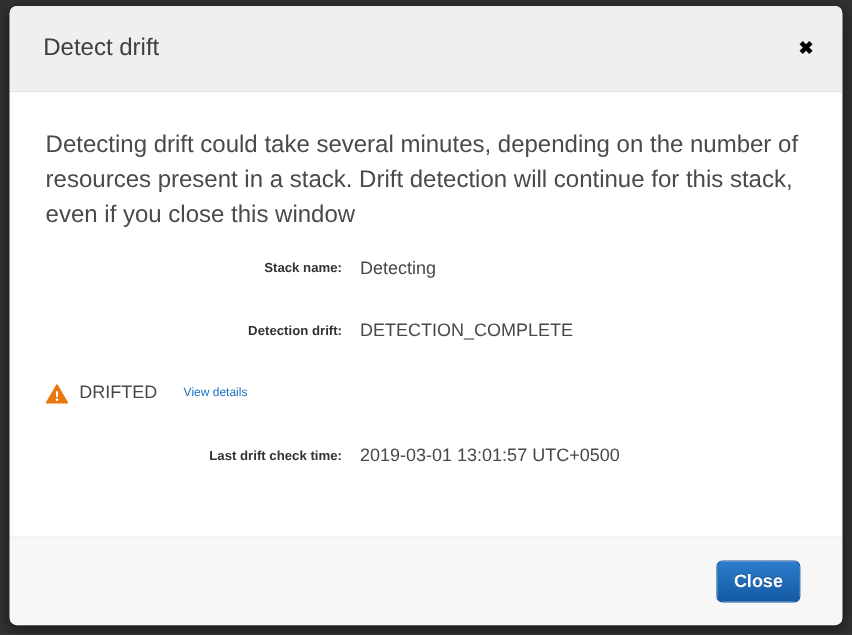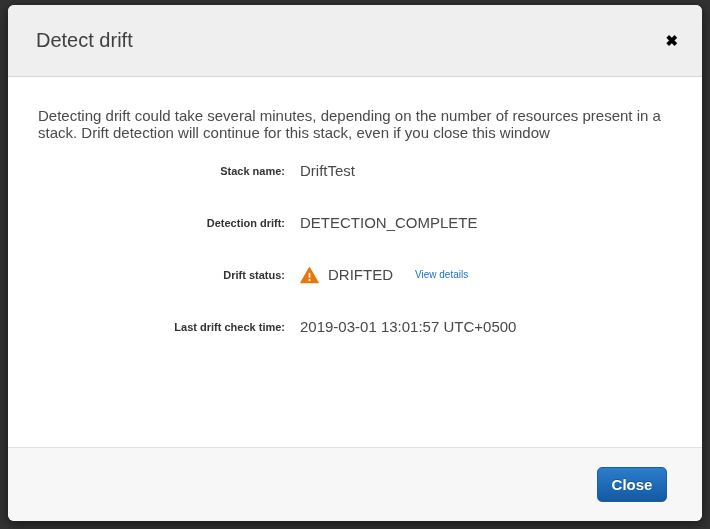--- a/index.html
+++ b/index.html
@@ -66,22 +66,22 @@
 
   
   .modal-body {
     flex: 1 1 auto;
     background: #ffffff;
     padding: 30px 30px 0 30px;
     box-sizing: border-box;
   }
   .drift-description {
     margin: 0;
-    font-size: 15px;
-    line-height: 17px;
+    font-size: 20px;
+    line-height: 29px;
     color: var(--body-text, #4a4a4a);
     max-width: 634px;
   }
 
   .field-rows {
     margin-top: 19px;
   }
   .frow {
     display: grid;
     grid-template-columns: 247px auto;
@@ -159,30 +159,29 @@
       <button class="close-x">✖</button>
     </div>
 
     <div class="modal-body">
       <p class="drift-description">Detecting drift could take several minutes, depending on the number of resources present in a stack. Drift detection will continue for this stack, even if you close this window</p>
 
       <div class="field-rows">
 
         <div class="frow">
           <div class="flabel">Stack name:</div>
-          <div class="fvalue">DriftTest</div>
+          <div class="fvalue">Detecting</div>
         </div>
 
         <div class="frow">
           <div class="flabel">Detection drift:</div>
           <div class="fvalue">DETECTION_COMPLETE</div>
         </div>
 
         <div class="frow">
-          <div class="flabel">Drift status:</div>
           <div class="fvalue">
             <svg class="warn-icon" viewBox="0 0 20 18" aria-hidden="true">
               <path d="M10 1 L19 16.5 L1 16.5 Z" fill="#e8770d" stroke="#e8770d" stroke-width="1.6" stroke-linejoin="round"></path>
               <rect x="9.1" y="6.2" width="1.8" height="5.4" rx="0.9" fill="#ffffff"></rect>
               <circle cx="10" cy="13.9" r="1.15" fill="#ffffff"></circle>
             </svg>
             <span>DRIFTED</span>
             <a class="view-details-link" href="#">View details</a>
           </div>
         </div>

